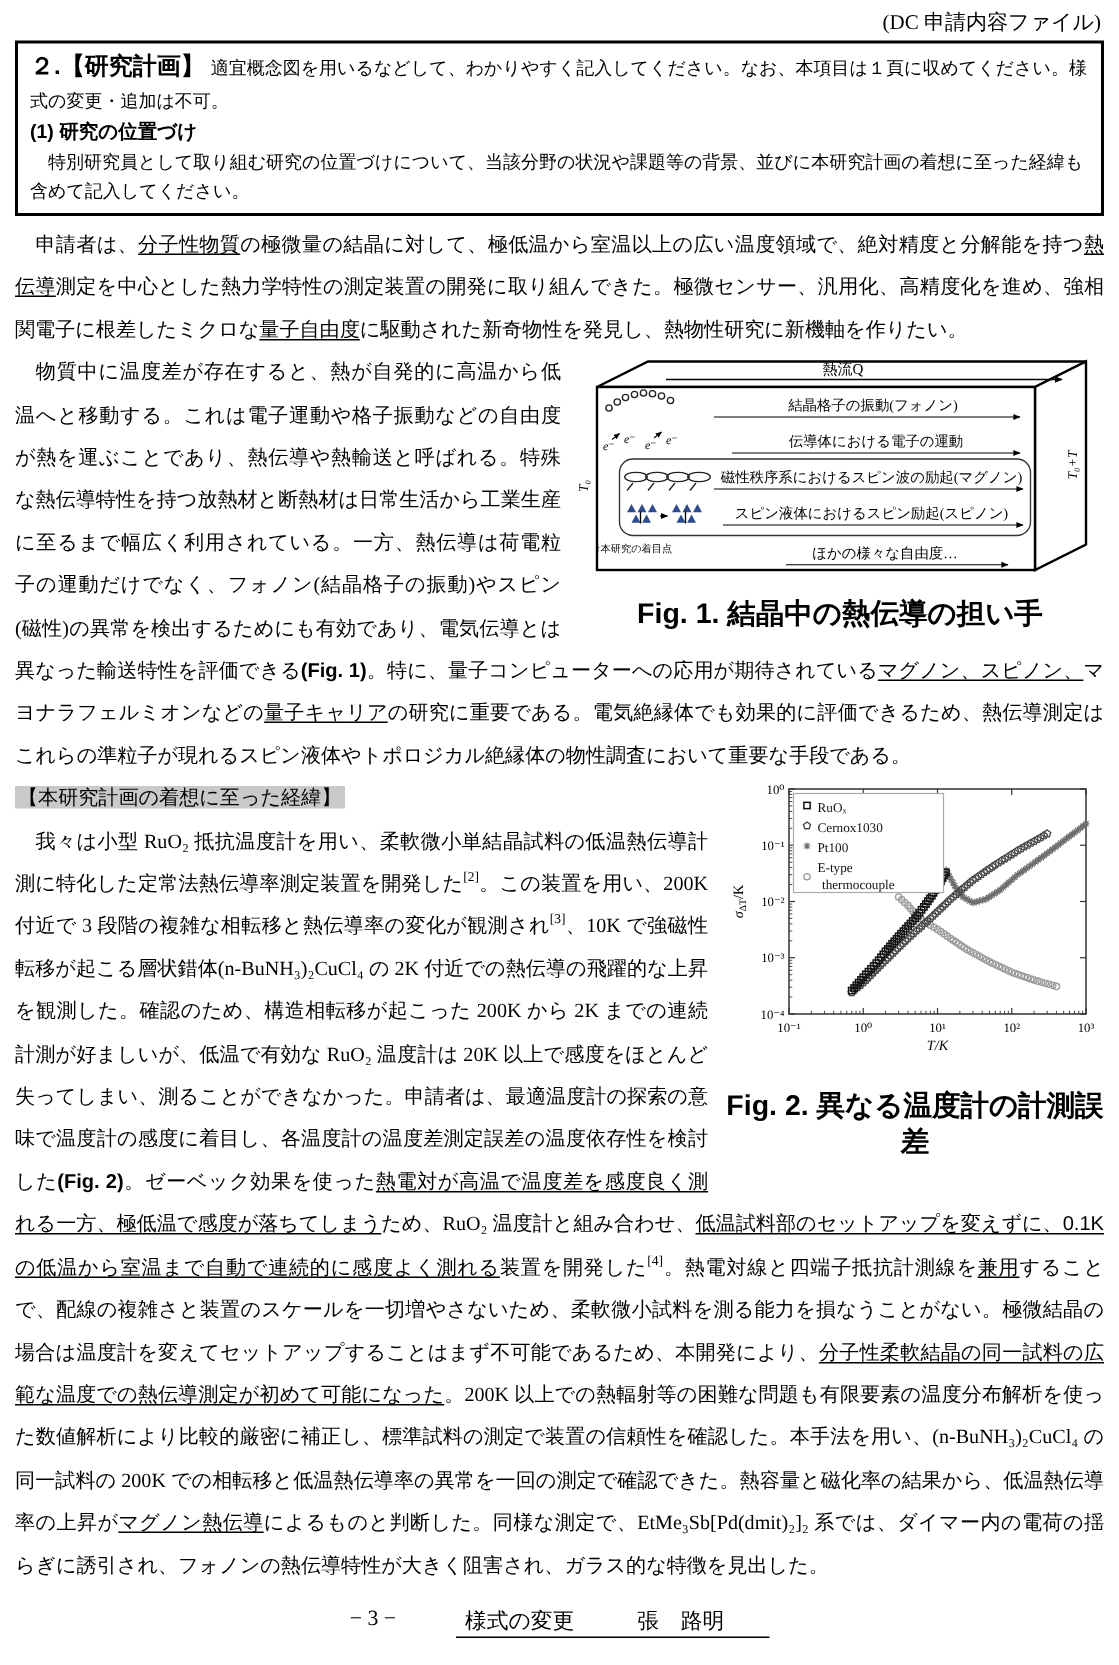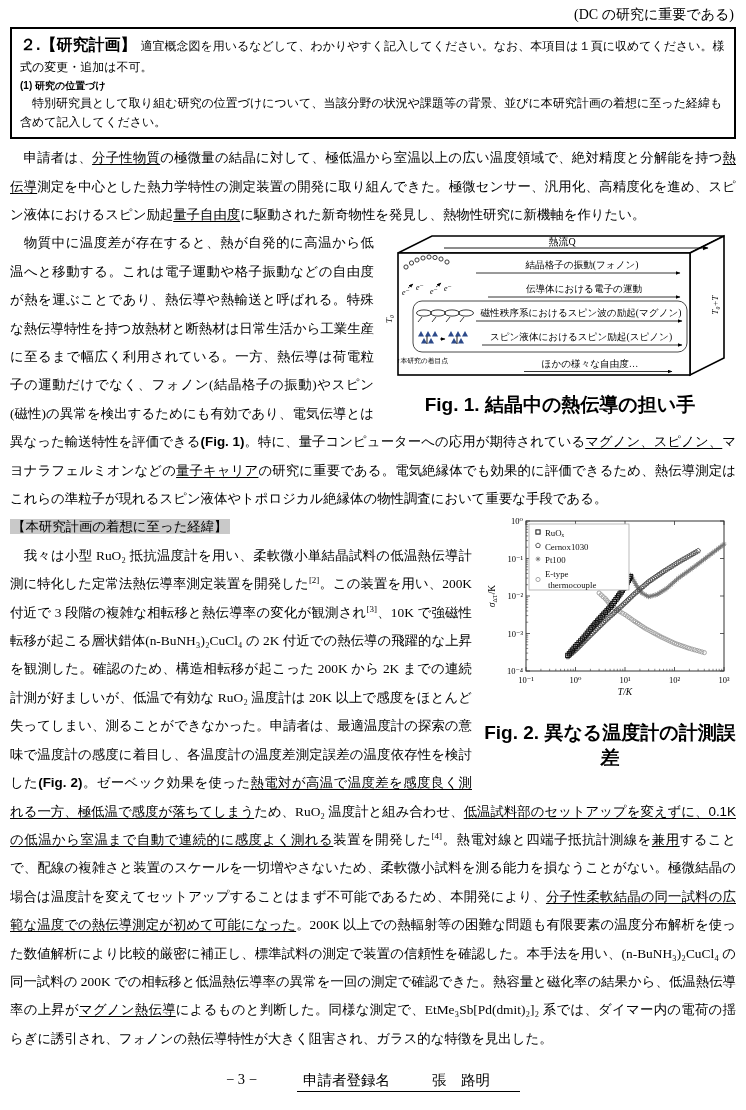--- a/index.html
+++ b/index.html
@@ -4,21 +4,21 @@
 <style>
   html,body{margin:0;padding:0;background:#888;}
   .page{
     width:746px;height:1110px;margin:0 auto;background:#fff;color:#000;
     font-family:"Liberation Serif","DejaVu Serif",serif;
     box-sizing:border-box;padding:4px 10px 0 10px;position:relative;overflow:hidden;
   }
   .doc-label{text-align:right;font-size:14px;margin:2px 2px 3px 0;}
   .inst-box{border:2.2px solid #000;padding:3px 8px 5px 8px;font-size:12px;line-height:1.6;}
   .inst-title{font-family:"Liberation Sans","DejaVu Sans",sans-serif;font-weight:bold;font-size:16px;margin-right:4px;}
-  .inst-sub{font-family:"Liberation Sans","DejaVu Sans",sans-serif;font-weight:bold;font-size:10px;margin-top:1px;}
+  .inst-sub{font-family:"Liberation Sans","DejaVu Sans",sans-serif;font-weight:bold;font-size:13px;margin-top:1px;}
   .body-text{font-size:13.4px;line-height:2.12;text-align:justify;margin-top:5px;}
   p.para{margin:0;}
   .sec-head{margin:0;}
   .sec-head .hl{background:#c9c9c9;padding:0 2px;}
   .r-em{font-family:"Liberation Sans","DejaVu Sans",sans-serif;font-weight:normal;text-decoration:underline;text-underline-offset:2px;}
   .r-b{font-family:"Liberation Sans","DejaVu Sans",sans-serif;font-weight:bold;}
   .r-sup{vertical-align:super;font-size:9px;line-height:0;}
   .fig-float{float:right;}
   .fig1-float{width:352px;margin:2px 0 2px 10px;}
   .fig2-float{width:252px;margin:0 0 2px 12px;}
@@ -30,31 +30,31 @@
   .f1-label{font-size:9.6px;}
   .f1-note{font-size:6.8px;}
   .f1-temp{font-size:9px;font-style:italic;}
   .f1-heat{font-size:10px;}
 </style>
 </head>
 <body>
 
 <div class="page">
 
-  <div class="doc-label">(DC の研究に重要である)</div>
+  <div class="doc-label">(DC 申請内容ファイル)</div>
 
   <div class="inst-box">
     <div><span class="inst-title">２.【研究計画】</span><span>適宜概念図を用いるなどして、わかりやすく記入してください。なお、本項目は１頁に収めてください。様式の変更・追加は不可。</span></div>
     <div class="inst-sub">(1) 研究の位置づけ</div>
     <div>　特別研究員として取り組む研究の位置づけについて、当該分野の状況や課題等の背景、並びに本研究計画の着想に至った経緯も含めて記入してください。</div>
   </div>
 
   <div class="body-text">
 
-    <p class="para"><span>　申請者は、</span><span class="r-em">分子性物質</span><span>の極微量の結晶に対して、極低温から室温以上の広い温度領域で、絶対精度と分解能を持つ</span><span class="r-em">熱伝導</span><span>測定を中心とした熱力学特性の測定装置の開発に取り組んできた。極微センサー、汎用化、高精度化を進め、スピン液体におけるスピン励起</span><span class="r-em">量子自由度</span><span>に駆動された新奇物性を発見し、熱物性研究に新機軸を作りたい。</span></p>
+    <p class="para"><span>　申請者は、</span><span class="r-em">分子性物質</span><span>の極微量の結晶に対して、極低温から室温以上の広い温度領域で、絶対精度と分解能を持つ</span><span class="r-em">熱伝導</span><span>測定を中心とした熱力学特性の測定装置の開発に取り組んできた。極微センサー、汎用化、高精度化を進め、強相関電子に根差したミクロな</span><span class="r-em">量子自由度</span><span>に駆動された新奇物性を発見し、熱物性研究に新機軸を作りたい。</span></p>
 
     <div class="fig-float fig1-float">
       <svg width="350" height="150" viewBox="0 0 350 150">
         <defs>
           <marker id="ah" markerWidth="8" markerHeight="8" refX="5.5" refY="2.5" orient="auto">
             <path d="M0,0L6,2.5L0,5Z" fill="#000"></path>
           </marker>
         </defs>
         <g>
           <polygon points="14,22 48,5 340,5 306,22" fill="#fff" stroke="#000" stroke-width="1.6"></polygon>
@@ -469,17 +469,17 @@
 
     <p class="para sec-head"><span class="hl">【本研究計画の着想に至った経緯】</span></p>
     <p class="para"><span>　我々は小型 RuO₂ 抵抗温度計を用い、柔軟微小単結晶試料の低温熱伝導計測に特化した定常法熱伝導率測定装置を開発した</span><span class="r-sup">[2]</span><span>。この装置を用い、200K 付近で 3 段階の複雑な相転移と熱伝導率の変化が観測され</span><span class="r-sup">[3]</span><span>、10K で強磁性転移が起こる層状錯体(n-BuNH₃)₂CuCl₄ の 2K 付近での熱伝導の飛躍的な上昇を観測した。確認のため、構造相転移が起こった 200K から 2K までの連続計測が好ましいが、低温で有効な RuO₂ 温度計は 20K 以上で感度をほとんど失ってしまい、測ることができなかった。申請者は、最適温度計の探索の意味で温度計の感度に着目し、各温度計の温度差測定誤差の温度依存性を検討した</span><span class="r-b">(Fig. 2)</span><span>。ゼーベック効果を使った</span><span class="r-em">熱電対が高温で温度差を感度良く測れる一方、極低温で感度が落ちてしまう</span><span>ため、RuO₂ 温度計と組み合わせ、</span><span class="r-em">低温試料部のセットアップを変えずに、0.1K の低温から室温まで自動で連続的に感度よく測れる</span><span>装置を開発した</span><span class="r-sup">[4]</span><span>。熱電対線と四端子抵抗計測線を</span><span class="r-em">兼用</span><span>することで、配線の複雑さと装置のスケールを一切増やさないため、柔軟微小試料を測る能力を損なうことがない。極微結晶の場合は温度計を変えてセットアップすることはまず不可能であるため、本開発により、</span><span class="r-em">分子性柔軟結晶の同一試料の広範な温度での熱伝導測定が初めて可能になった</span><span>。200K 以上での熱輻射等の困難な問題も有限要素の温度分布解析を使った数値解析により比較的厳密に補正し、標準試料の測定で装置の信頼性を確認した。本手法を用い、(n-BuNH₃)₂CuCl₄ の同一試料の 200K での相転移と低温熱伝導率の異常を一回の測定で確認できた。熱容量と磁化率の結果から、低温熱伝導率の上昇が</span><span class="r-em">マグノン熱伝導</span><span>によるものと判断した。同様な測定で、EtMe₃Sb[Pd(dmit)₂]₂ 系では、ダイマー内の電荷の揺らぎに誘引され、フォノンの熱伝導特性が大きく阻害され、ガラス的な特徴を見出した。</span></p>
 
     <div style="clear:both"></div>
   </div>
 
   <div class="footer">
     <span>− 3 −</span>
     <span class="sign">
-      <span>申請者登録名</span><span class="sign-name">張　路明</span>
+      <span>様式の変更</span><span class="sign-name">張　路明</span>
     </span>
   </div>
 
 </div>
 
 </body></html>

